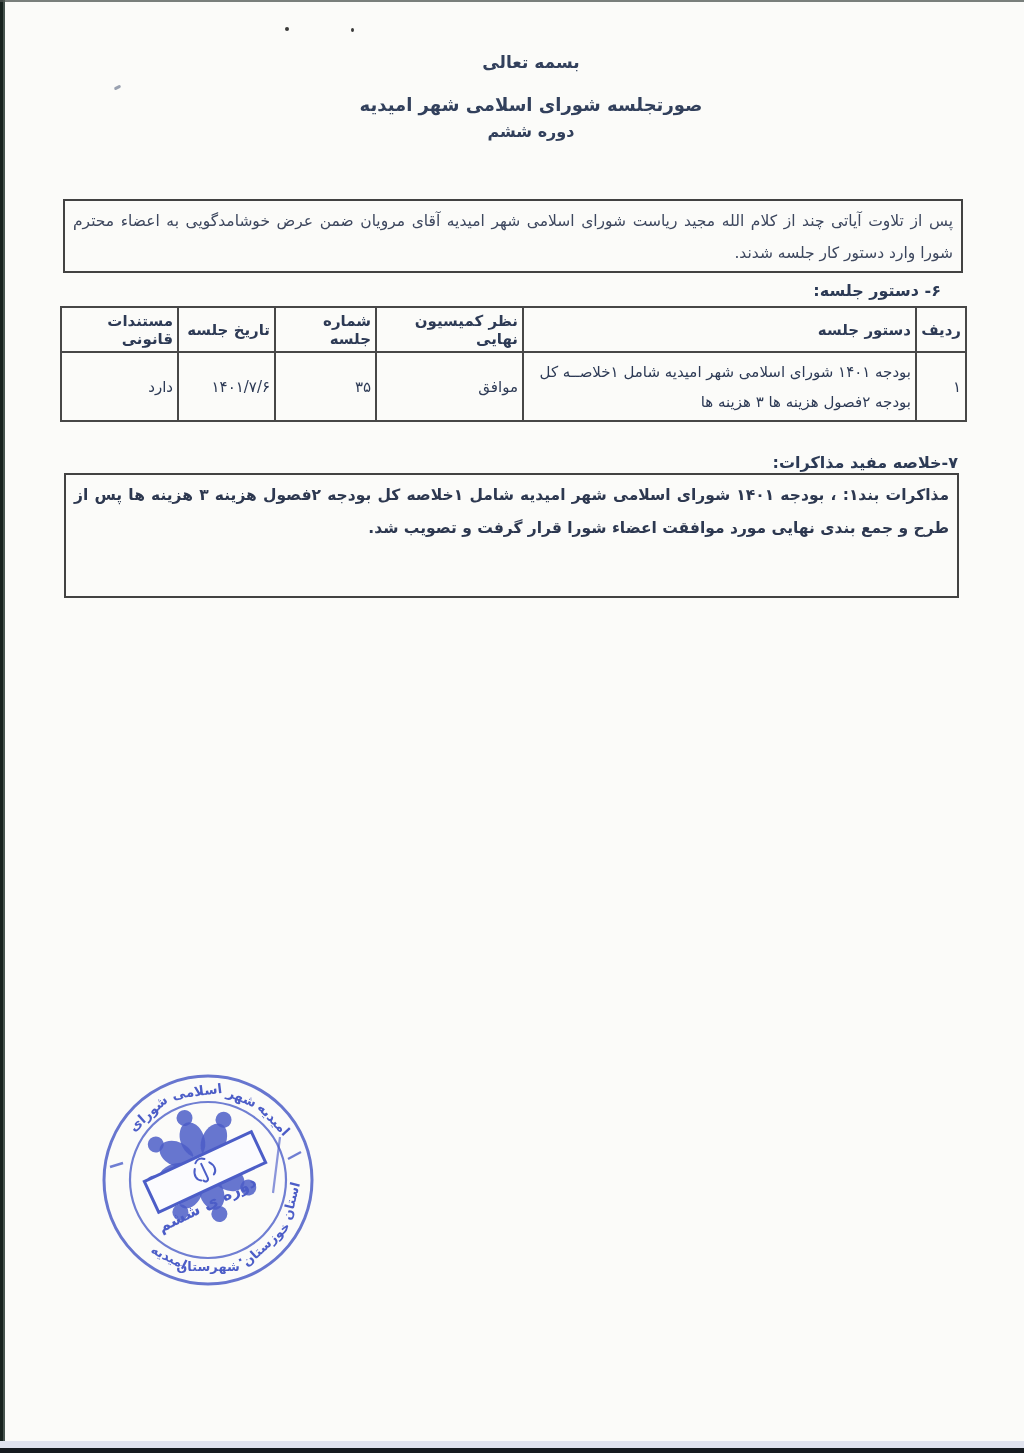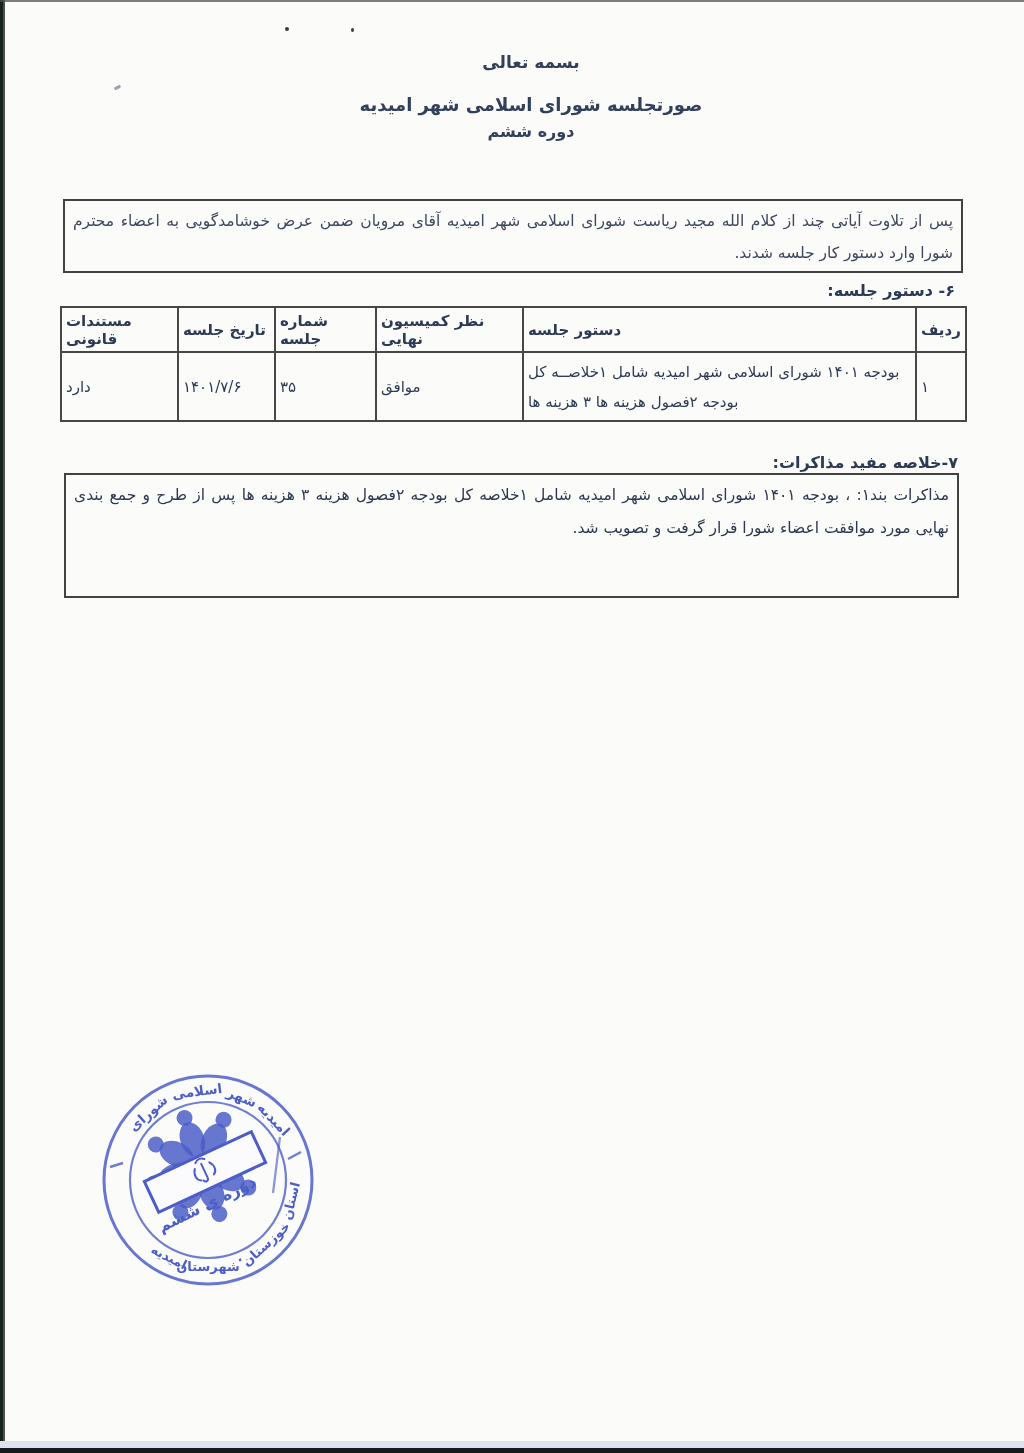--- a/index.html
+++ b/index.html
@@ -20,35 +20,35 @@
   .speck.s2{left:351px;top:28px;width:3px;height:4px;}
   .speck.s3{left:114px;top:86px;width:7px;height:3px;background:#9aa2b1;transform:rotate(-28deg);border-radius:2px;}
   
   .doc-header{position:absolute;left:38px;right:0;top:0;text-align:center;font-weight:bold;}
   .h-bismillah{position:absolute;left:0;right:0;top:52px;font-size:17px;}
   .h-title{position:absolute;left:0;right:0;top:94px;font-size:18px;}
   .h-term{position:absolute;left:0;right:0;top:122px;font-size:16px;}
   
   .sec-heading{position:absolute;font-size:16px;font-weight:bold;white-space:nowrap;color:#2c3a55;}
   .s5{top:164px;right:61px;}
-  .s6{top:281px;right:69px;}
+  .s6{top:281px;right:83px;}
   .s7{top:453px;right:66px;}
   
   .box{position:absolute;border:2px solid #424242;box-sizing:border-box;
        padding:4px 8px;text-align:justify;}
   .box p{margin:0;}
   .box1{left:63px;top:199px;width:900px;height:74px;
         font-size:15.5px;line-height:32px;color:#3d475e;font-weight:normal;}
   .box2{left:64px;top:473px;width:895px;height:125px;
-        font-size:15.5px;line-height:33px;color:#2d3850;font-weight:normal;}
+        font-size:15.5px;line-height:33px;color:#2d3850;font-weight:bold;}
   
   table.agenda{position:absolute;left:60px;top:306px;width:905px;
     border-collapse:collapse;direction:rtl;table-layout:fixed;}
   table.agenda th,table.agenda td{
-    border:2px solid #474747;text-align:left;vertical-align:middle;
+    border:2px solid #474747;text-align:right;vertical-align:middle;
     font-size:15px;color:#2d3a55;padding:2px 4px;overflow:hidden;}
   table.agenda th{height:39px;font-weight:bold;}
   table.agenda td{height:63px;font-weight:normal;font-size:15px;}
   td.c-dastur{text-align:right;padding:4px 10px;line-height:30px;font-weight:bold;}
   td.c-radif{font-size:16px;}
   
   .stamp{position:absolute;left:90px;top:1062px;width:236px;height:236px;
          opacity:.93;}
   .stamp svg{position:absolute;left:0;top:0;}
   .st-stroke{stroke:var(--stamp-ink,#3f52c4);fill:none;}

